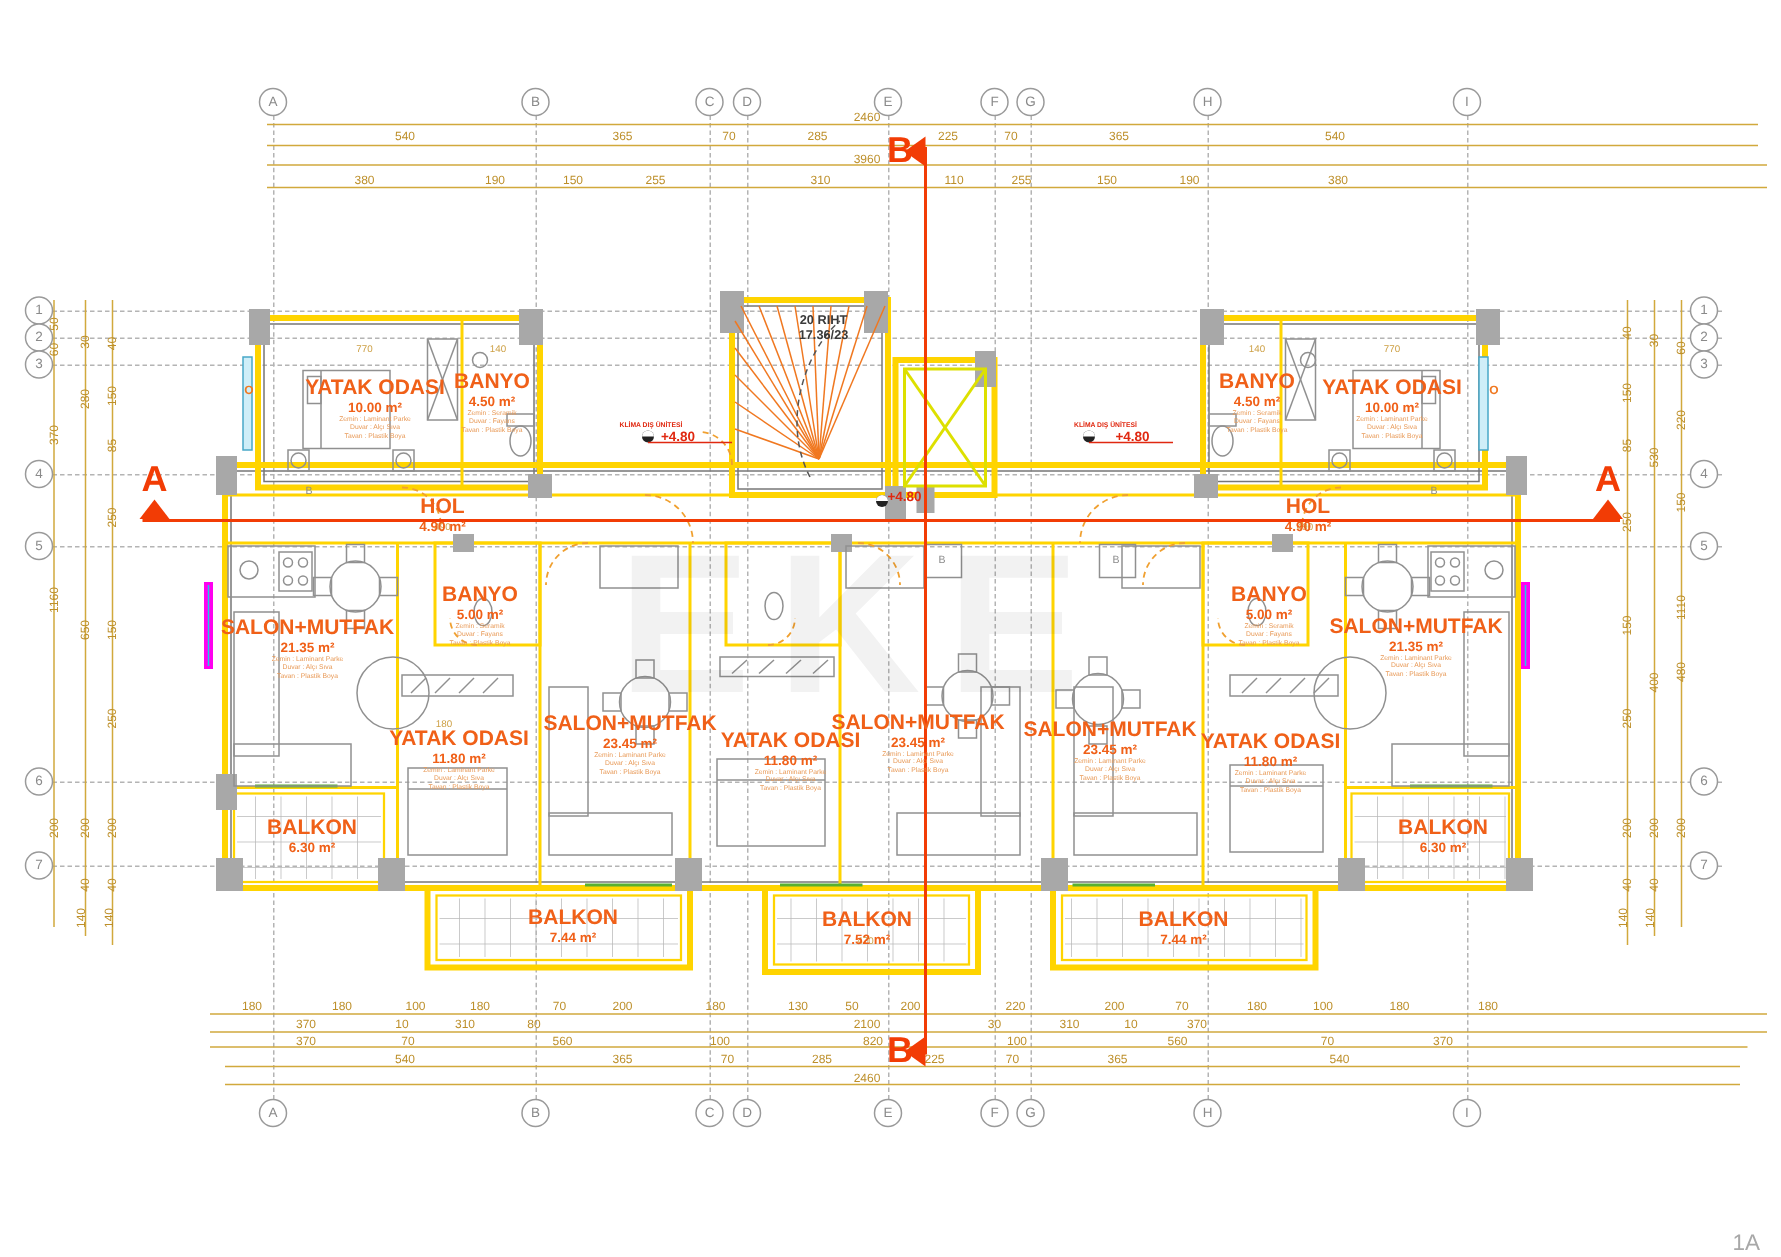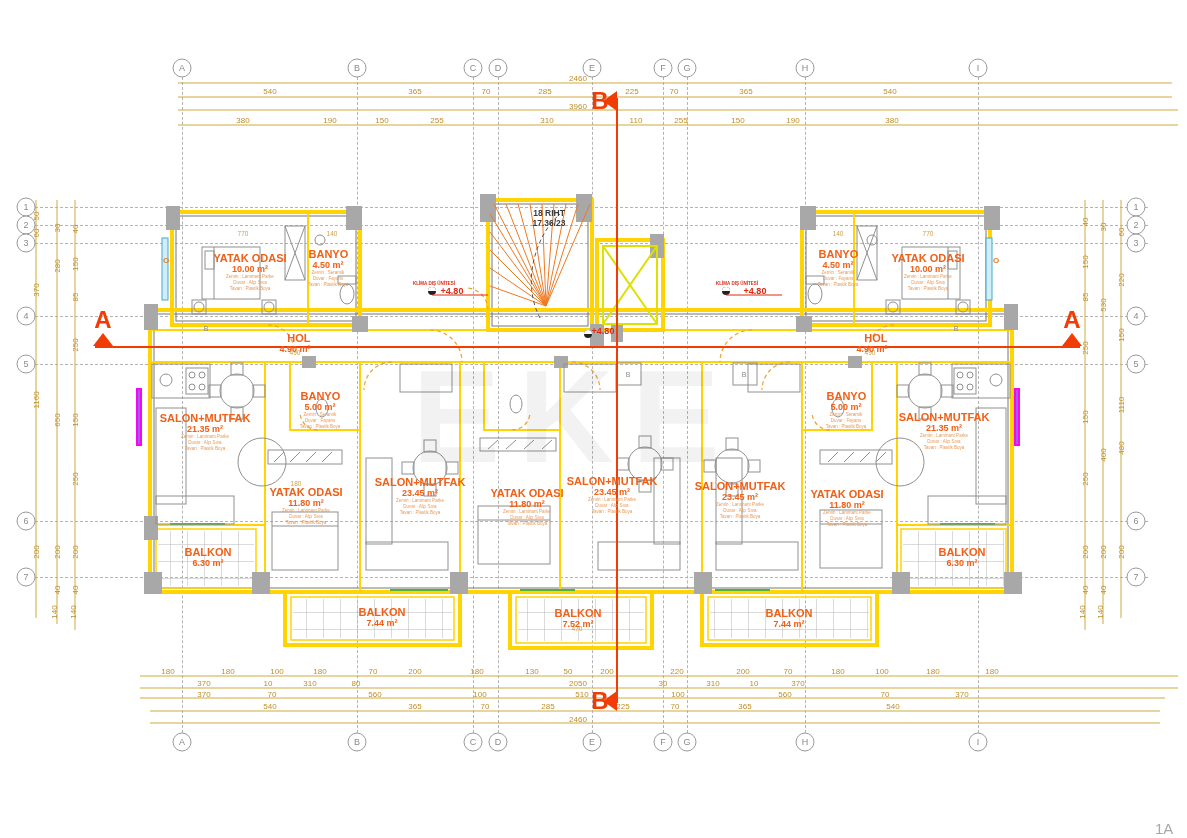--- a/index.html
+++ b/index.html
@@ -14,21 +14,21 @@
   .ann{position:absolute;transform:translate(-50%,-50%);white-space:nowrap;z-index:5;}
   .dim{color:#bd8f2a;font-size:8px;}
   .dim.v{transform:translate(-50%,-50%) rotate(-90deg);}
   .dim.inner{font-size:6.5px;color:#cda045;}
   .tag{color:#8a8a8a;font-size:7px;}
   .tago{color:#f07820;font-size:8px;font-weight:bold;}
   .lvl{color:#e02810;font-size:9px;font-weight:bold;}
   .klima{color:#e02810;font-size:4.5px;font-weight:bold;}
   .room-label{position:absolute;transform:translate(-50%,-50%);text-align:center;z-index:5;
               color:#f06018;font-weight:bold;line-height:1.12;white-space:nowrap;}
-  .rname{display:block;font-size:11px;text-align:right;}
+  .rname{display:block;font-size:14px;}
   .rarea{display:block;font-size:9px;}
   .fin{display:block;font-size:4.5px;color:#e89a58;font-weight:normal;line-height:1.25;}
   .stair-label{position:absolute;transform:translate(-50%,-50%);text-align:center;z-index:5;
                color:#3a3a3a;font-weight:bold;font-size:8.5px;line-height:1.15;}
   .sec-letter{position:absolute;transform:translate(-50%,-50%);color:#f23c05;font-weight:bold;
               font-size:24px;z-index:7;}
   .tri-left{position:absolute;width:0;height:0;border-top:10px solid transparent;
             border-bottom:10px solid transparent;border-right:14px solid #f23c05;z-index:7;}
   .tri-up{position:absolute;width:0;height:0;border-left:10px solid transparent;
           border-right:10px solid transparent;border-bottom:13px solid #f23c05;z-index:7;}
@@ -369,21 +369,21 @@
 
     <g stroke="#f23c05" stroke-width="2">
       <line x1="617" y1="98" x2="617" y2="703"></line>
       <line x1="95" y1="347" x2="1080" y2="347"></line>
     </g>
   </svg>
 
   <div class="watermark">EKE</div>
 
   <div class="stair-label" style="left:549px;top:219px">
-    <span>18 RIHT</span><br>
+    <span>20 RIHT</span><br>
     <span>17.36/23</span>
   </div>
 
   <div class="sec-letter" style="left:600px;top:101px">B</div>
   <div class="tri-left" style="left:603px;top:91px"></div>
   <div class="sec-letter" style="left:600px;top:701px">B</div>
   <div class="tri-left" style="left:603px;top:691px"></div>
   <div class="sec-letter" style="left:103px;top:320px">A</div>
   <div class="tri-up" style="left:93px;top:333px"></div>
   <div class="sec-letter" style="left:1072px;top:320px">A</div>
@@ -426,30 +426,30 @@
       <div class="ann dim" style="left: 743px; top: 671px;">200</div>
       <div class="ann dim" style="left: 788px; top: 671px;">70</div>
       <div class="ann dim" style="left: 838px; top: 671px;">180</div>
       <div class="ann dim" style="left: 882px; top: 671px;">100</div>
       <div class="ann dim" style="left: 933px; top: 671px;">180</div>
       <div class="ann dim" style="left: 992px; top: 671px;">180</div>
       <div class="ann dim" style="left: 204px; top: 683px;">370</div>
       <div class="ann dim" style="left: 268px; top: 683px;">10</div>
       <div class="ann dim" style="left: 310px; top: 683px;">310</div>
       <div class="ann dim" style="left: 356px; top: 683px;">80</div>
-      <div class="ann dim" style="left: 578px; top: 683px;">2050</div>
+      <div class="ann dim" style="left: 578px; top: 683px;">2100</div>
       <div class="ann dim" style="left: 663px; top: 683px;">30</div>
       <div class="ann dim" style="left: 713px; top: 683px;">310</div>
       <div class="ann dim" style="left: 754px; top: 683px;">10</div>
       <div class="ann dim" style="left: 798px; top: 683px;">370</div>
       <div class="ann dim" style="left: 204px; top: 694px;">370</div>
       <div class="ann dim" style="left: 272px; top: 694px;">70</div>
       <div class="ann dim" style="left: 375px; top: 694px;">560</div>
       <div class="ann dim" style="left: 480px; top: 694px;">100</div>
-      <div class="ann dim" style="left: 582px; top: 694px;">510</div>
+      <div class="ann dim" style="left: 582px; top: 694px;">820</div>
       <div class="ann dim" style="left: 678px; top: 694px;">100</div>
       <div class="ann dim" style="left: 785px; top: 694px;">560</div>
       <div class="ann dim" style="left: 885px; top: 694px;">70</div>
       <div class="ann dim" style="left: 962px; top: 694px;">370</div>
       <div class="ann dim" style="left: 270px; top: 706px;">540</div>
       <div class="ann dim" style="left: 415px; top: 706px;">365</div>
       <div class="ann dim" style="left: 485px; top: 706px;">70</div>
       <div class="ann dim" style="left: 548px; top: 706px;">285</div>
       <div class="ann dim" style="left: 623px; top: 706px;">225</div>
       <div class="ann dim" style="left: 675px; top: 706px;">70</div>

